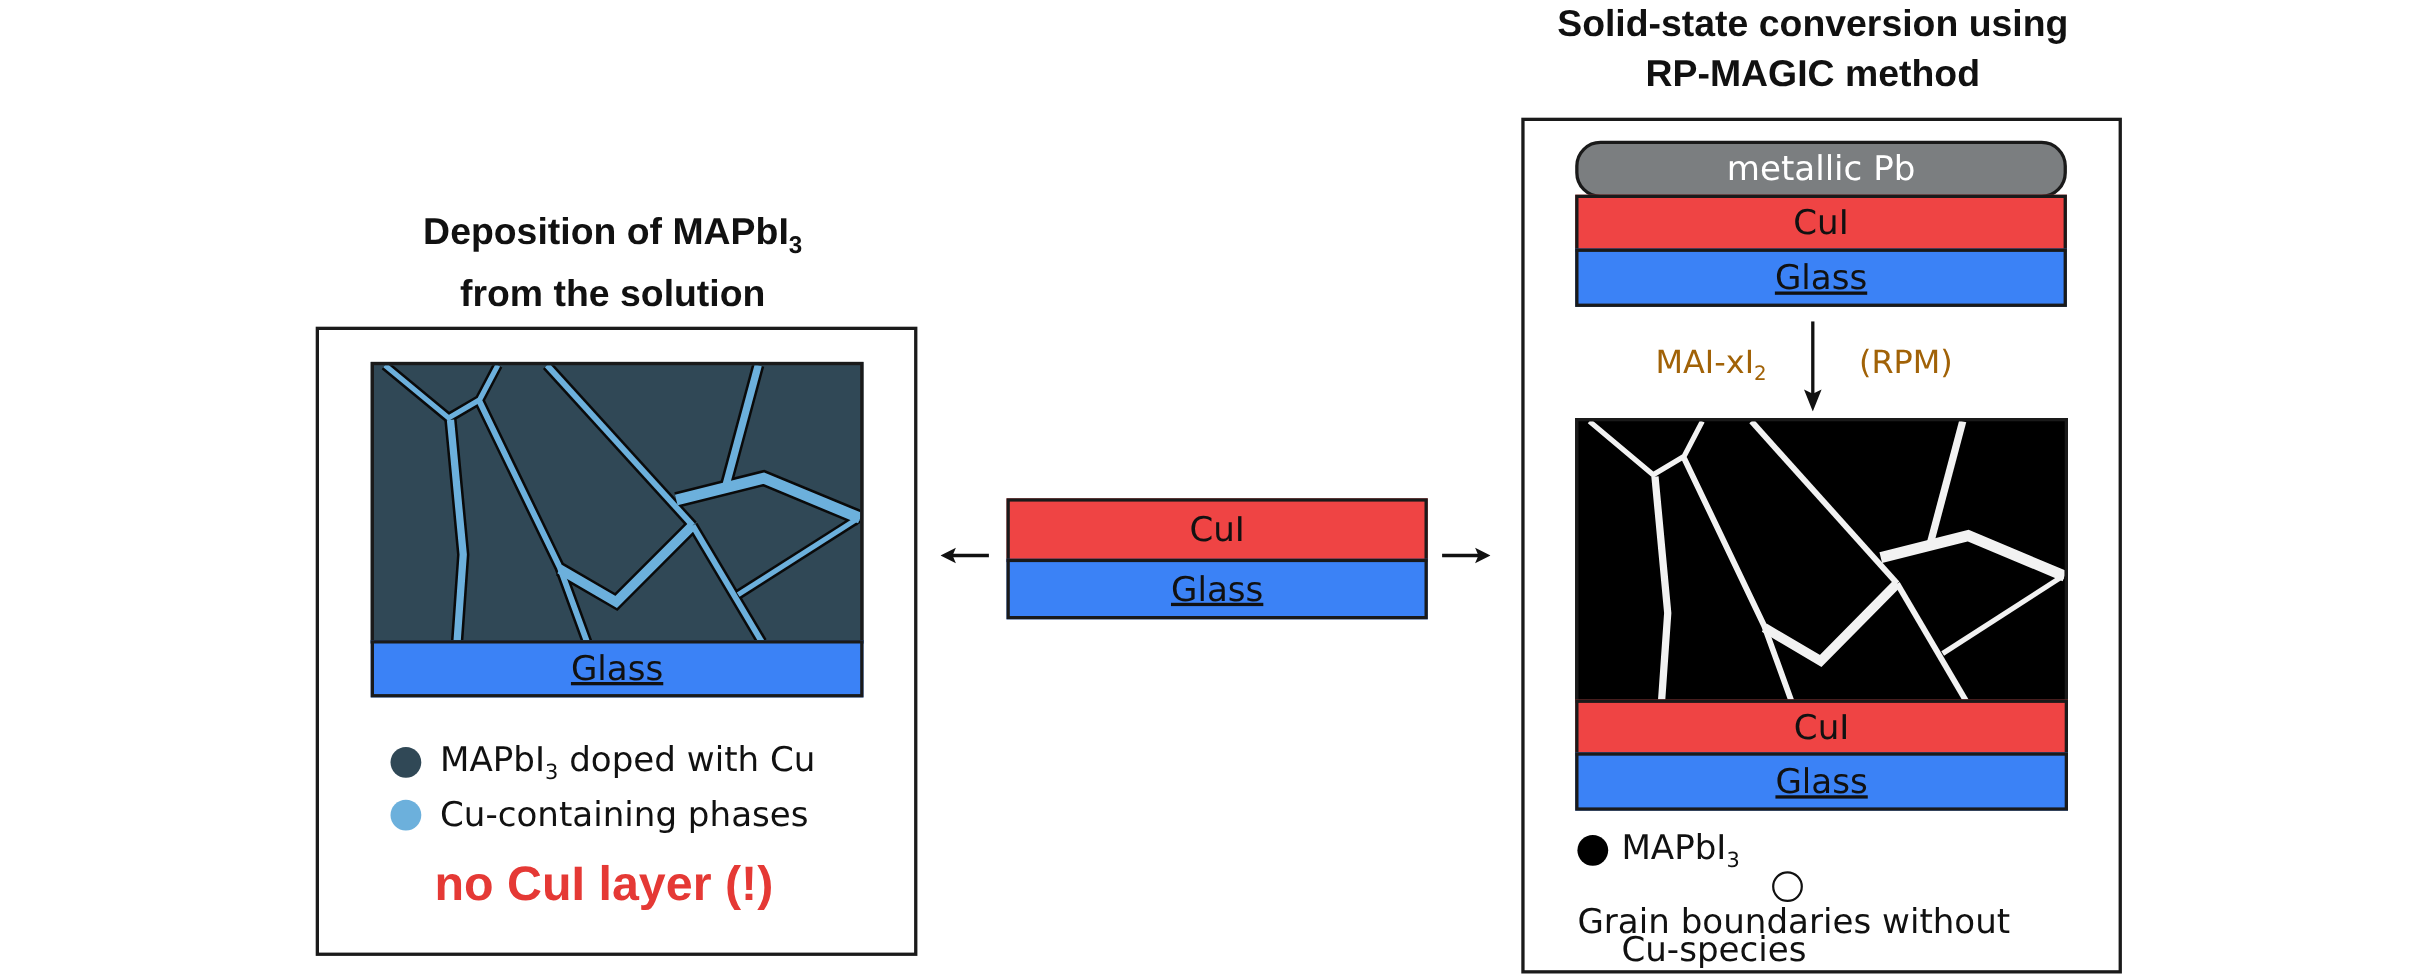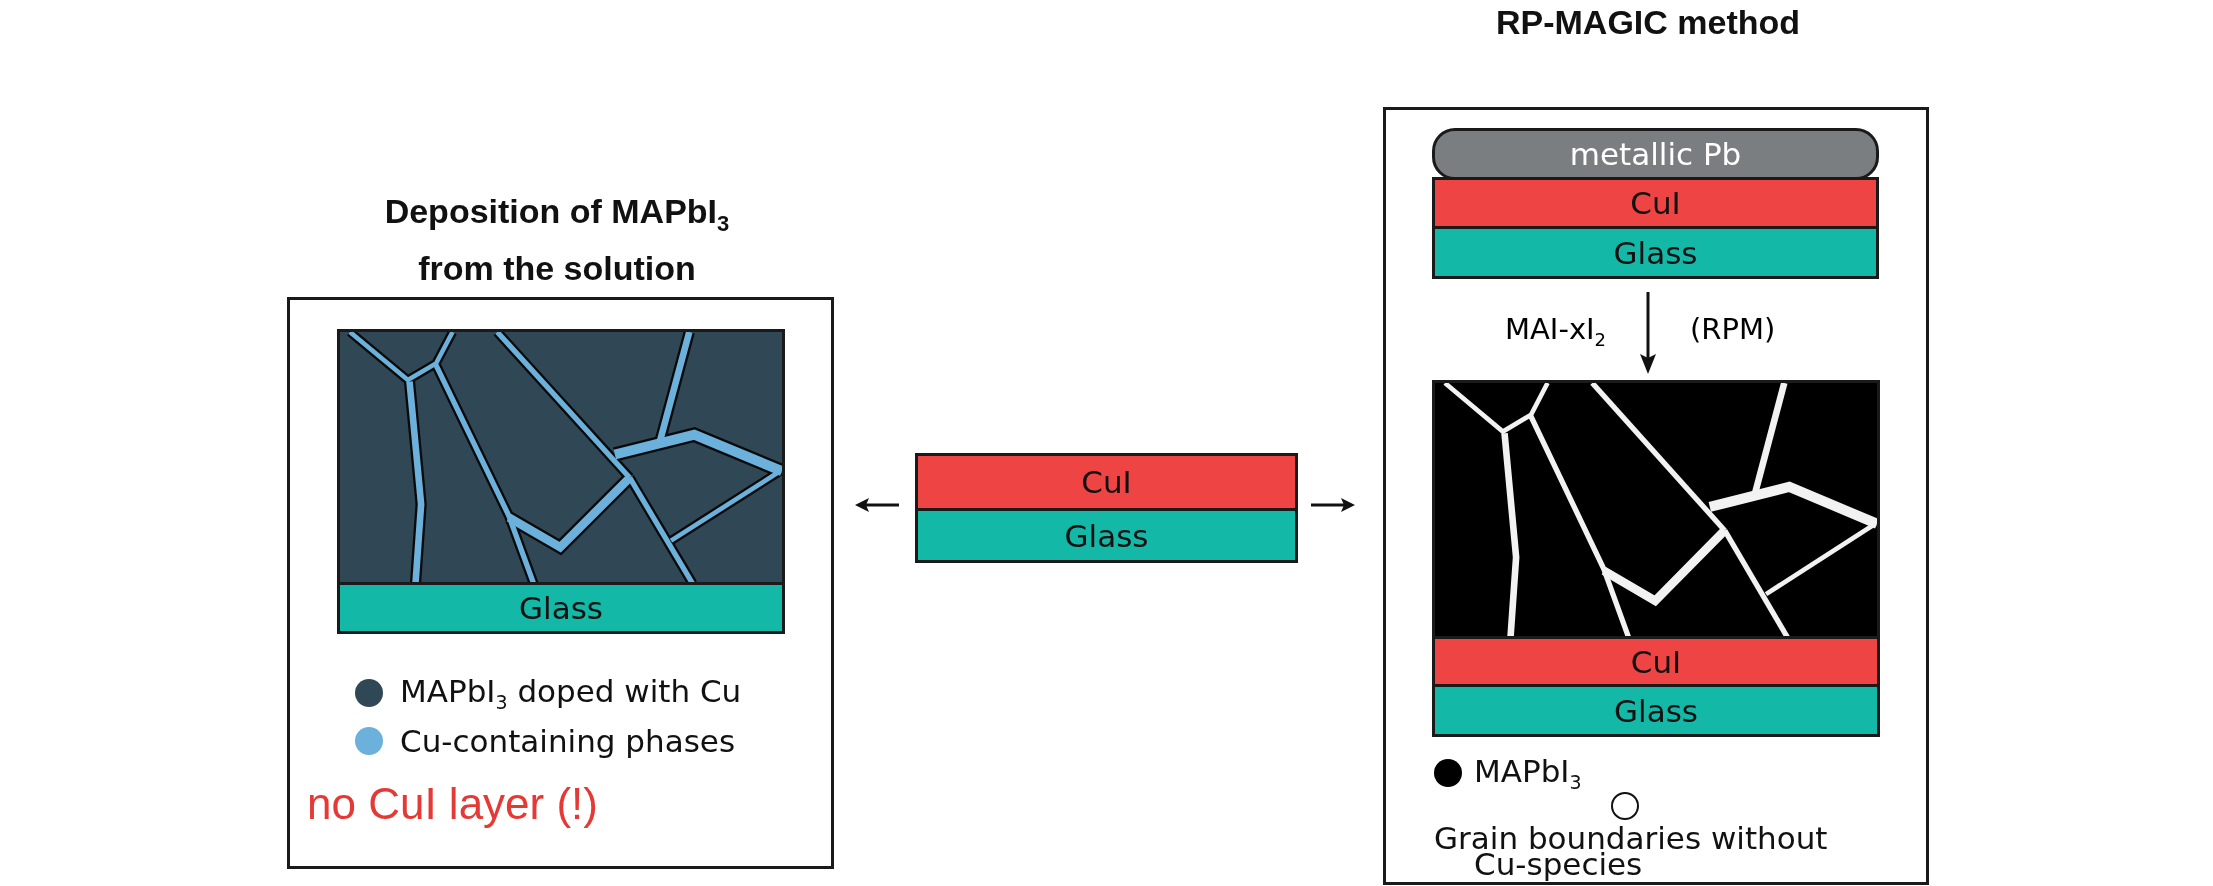--- a/index.html
+++ b/index.html
@@ -3,30 +3,30 @@
 <meta charset="utf-8">
 <style>
   html, body { margin:0; padding:0; background:#ffffff; }
   body { width:2213px; height:886px; position:relative; overflow:hidden; font-family:"DejaVu Sans", sans-serif; color:#111; }
   .abs { position:absolute; }
   .title { font-family:"Liberation Sans", sans-serif; font-weight:bold; font-size:34px; text-align:center; line-height:45px; color:#111; }
   .title sub { font-size:22px; }
   .box { border:3px solid #1a1a1a; box-sizing:border-box; background:#fff; }
   .layer { position:absolute; box-sizing:border-box; border:3px solid #1a1a1a; display:flex; align-items:center; justify-content:center; font-family:"DejaVu Sans", sans-serif; font-size:31px; color:#111; }
   .layer.cui { background:#ef4444; }
-  .layer.glass { background:#14b8a6; }
+  .layer.glass { background:#3b82f6;text-decoration:underline; }
   .layer.pb { background:#7b7e80; color:#ffffff;border-radius:23px; }
   .layer + .layer { }
   .panel { position:absolute; box-sizing:border-box; border:3px solid #1a1a1a; overflow:hidden; }
   .panel svg { display:block; width:100%; height:100%; }
   .legend-row { position:absolute; display:flex; align-items:center; font-size:31px; color:#111; white-space:nowrap; }
   .legend-row sub { font-size:19px; }
   .dot { width:28px; height:28px; border-radius:50%; margin-right:17px; flex:0 0 auto; }
-  .red-note { font-family:"Liberation Sans", sans-serif; font-weight:normal; font-size:44px; color:#e53935; text-align:left; }
-  .label { position:absolute; font-size:29px; color:#000000; white-space:nowrap; }
+  .red-note { font-family:"Liberation Sans", sans-serif; font-weight:bold; font-size:44px; color:#e53935; text-align:center; }
+  .label { position:absolute; font-size:29px; color:#a16207; white-space:nowrap; }
   .label sub { font-size:18px; }
 </style>
 </head>
 <body>
 
 <div class="abs title" style="left:307px; top:189px; width:500px;">
   <div><span>Deposition of MAPbI</span><sub>3</sub></div>
   <div>from the solution</div>
 </div>
 
@@ -85,20 +85,21 @@
   <span>Glass</span>
 </div>
 <div class="abs" style="left:1309px; top:493px; width:46px; height:24px;">
   <svg width="46" height="24" viewBox="0 0 46 24">
       <line x1="2" y1="12" x2="38" y2="12" stroke="#111" stroke-width="3"></line>
       <polygon points="46,12 32,5 35,12 32,19" fill="#111"></polygon>
     </svg>
 </div>
 
 <div class="abs title" style="left:1348px; top:0px; width:600px;">
+  <div>Solid-state conversion using</div>
   <div>RP-MAGIC method</div>
 </div>
 
 <div class="abs box" style="left:1383px; top:107px; width:546px; height:778px;"></div>
 
 <div class="layer pb" style="left:1432px; top:128px; width:447px; height:52px;">
   <span>metallic Pb</span>
 </div>
 <div class="layer cui" style="left:1432px; top:177px; width:447px; height:52px;">
   <span>CuI</span>

